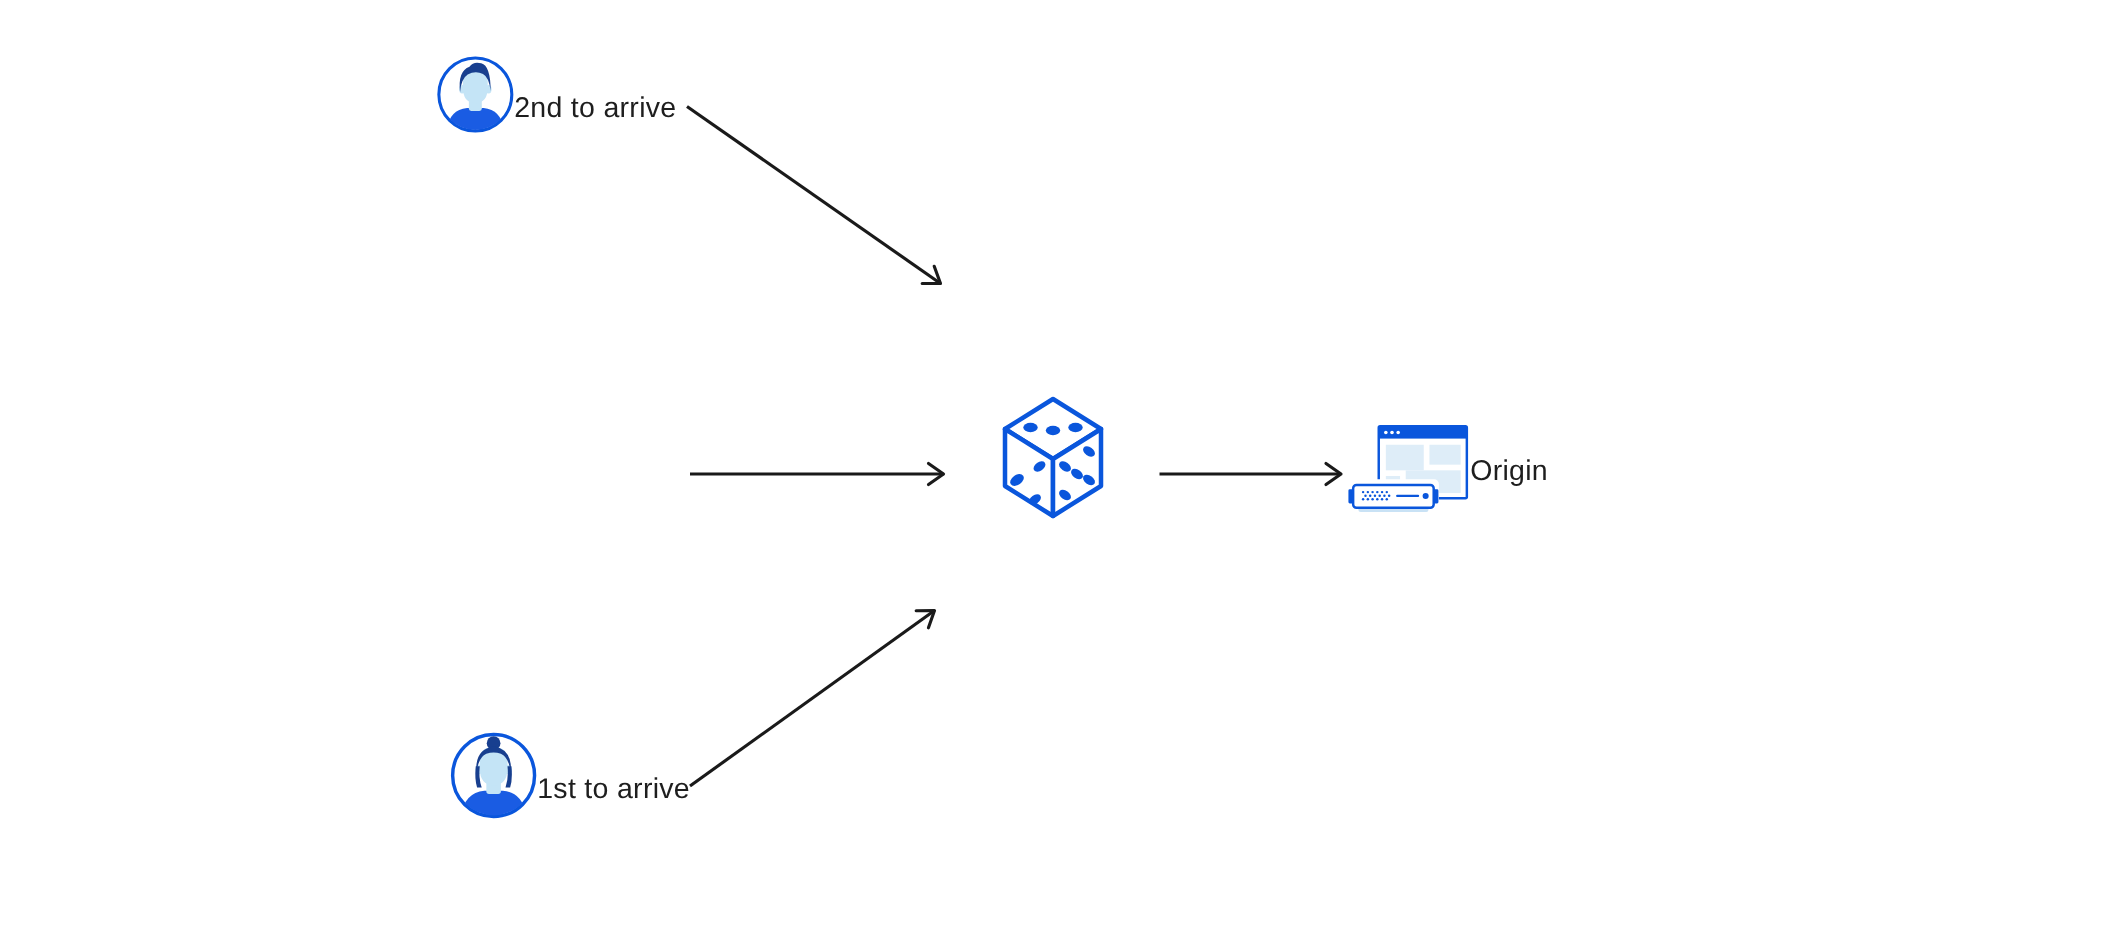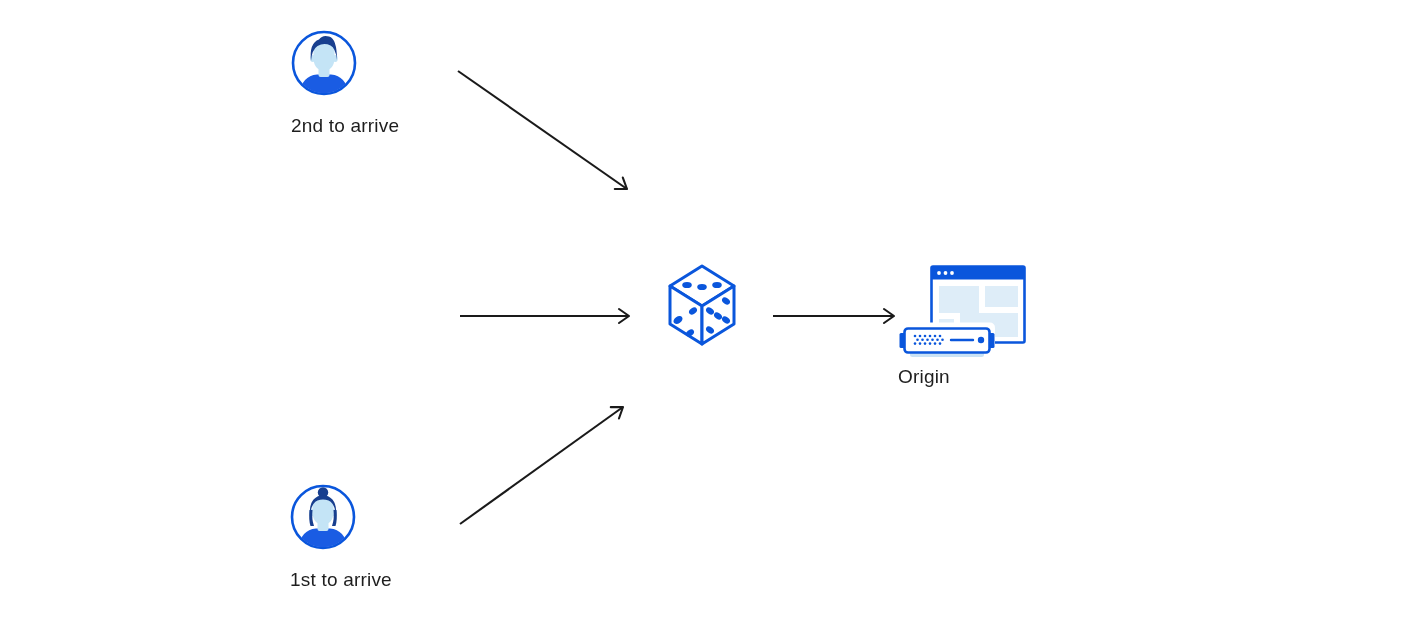--- a/index.html
+++ b/index.html
@@ -12,21 +12,21 @@
     --server-base-blue:#C9E2F5;
     --arrow-black:#1A1A1A;
     --text-color:#1E1E1E;
   }
   html,body{margin:0;padding:0;background:var(--background);}
   .canvas{
     position:relative;width:1405px;height:633px;overflow:hidden;
     background:var(--background);
     font-family:"Liberation Sans","DejaVu Sans",sans-serif;
   }
-  .node{position:absolute;display:flex;flex-direction:column;align-items:flex-start;}
+  .node{position:absolute;display:flex;flex-direction:row;align-items:center;}
   .node-label{
     font-size:19px;line-height:20px;color:var(--text-color);
     margin-top:20px;white-space:nowrap;letter-spacing:.2px;
   }
   .arrows{position:absolute;left:0;top:0;pointer-events:none;}
   
   .av-ring{fill:#fff;stroke:var(--primary-blue);stroke-width:2.6;}
   .av-shirt{fill:var(--shirt-blue);}
   .av-skin{fill:var(--skin-blue);}
   .av-hair{fill:var(--hair-navy);}
@@ -79,21 +79,21 @@
         <ellipse class="av-skin" cx="21.8" cy="28.5" rx="2.6" ry="3.6"></ellipse>
         <ellipse class="av-skin" cx="44.2" cy="28.5" rx="2.6" ry="3.6"></ellipse>
         <path class="av-skin" d="M22.5,21 Q22.5,11.5 33,11.5 Q43.5,11.5 43.5,21 L43.5,27.5 Q43.5,40 33,40.5 Q22.5,40 22.5,27.5 Z"></path>
         <path class="av-hair" d="M20,31 Q18,13 28,9.5 Q31.5,4.5 38,6.5 Q46,8.5 46,30 Q44.5,18 39.5,15.5 Q33,12.5 26.5,16 Q21,19.5 20,31 Z"></path>
       </g>
     </svg>
     <div class="node-label">2nd to arrive</div>
   </div>
 
 
-  <div class="node" style="left:290px;top:484px;width:160px;">
+  <div class="node" style="left:300px;top:484px;width:160px;">
     <svg width="66" height="66" viewBox="0 0 66 66">
       <defs>
           <clipPath id="avC-clip">
             <circle cx="33" cy="33" r="30.2"></circle>
           </clipPath>
         </defs>
       <circle class="av-ring" cx="33" cy="33" r="31"></circle>
       <g clip-path="url(#avC-clip)">
         <path class="av-shirt" d="M8,66 Q10,46 26,44.5 L40,44.5 Q56,46 58,66 Z"></path>
         <rect class="av-skin" x="27.5" y="33" width="11" height="14" rx="2"></rect>

